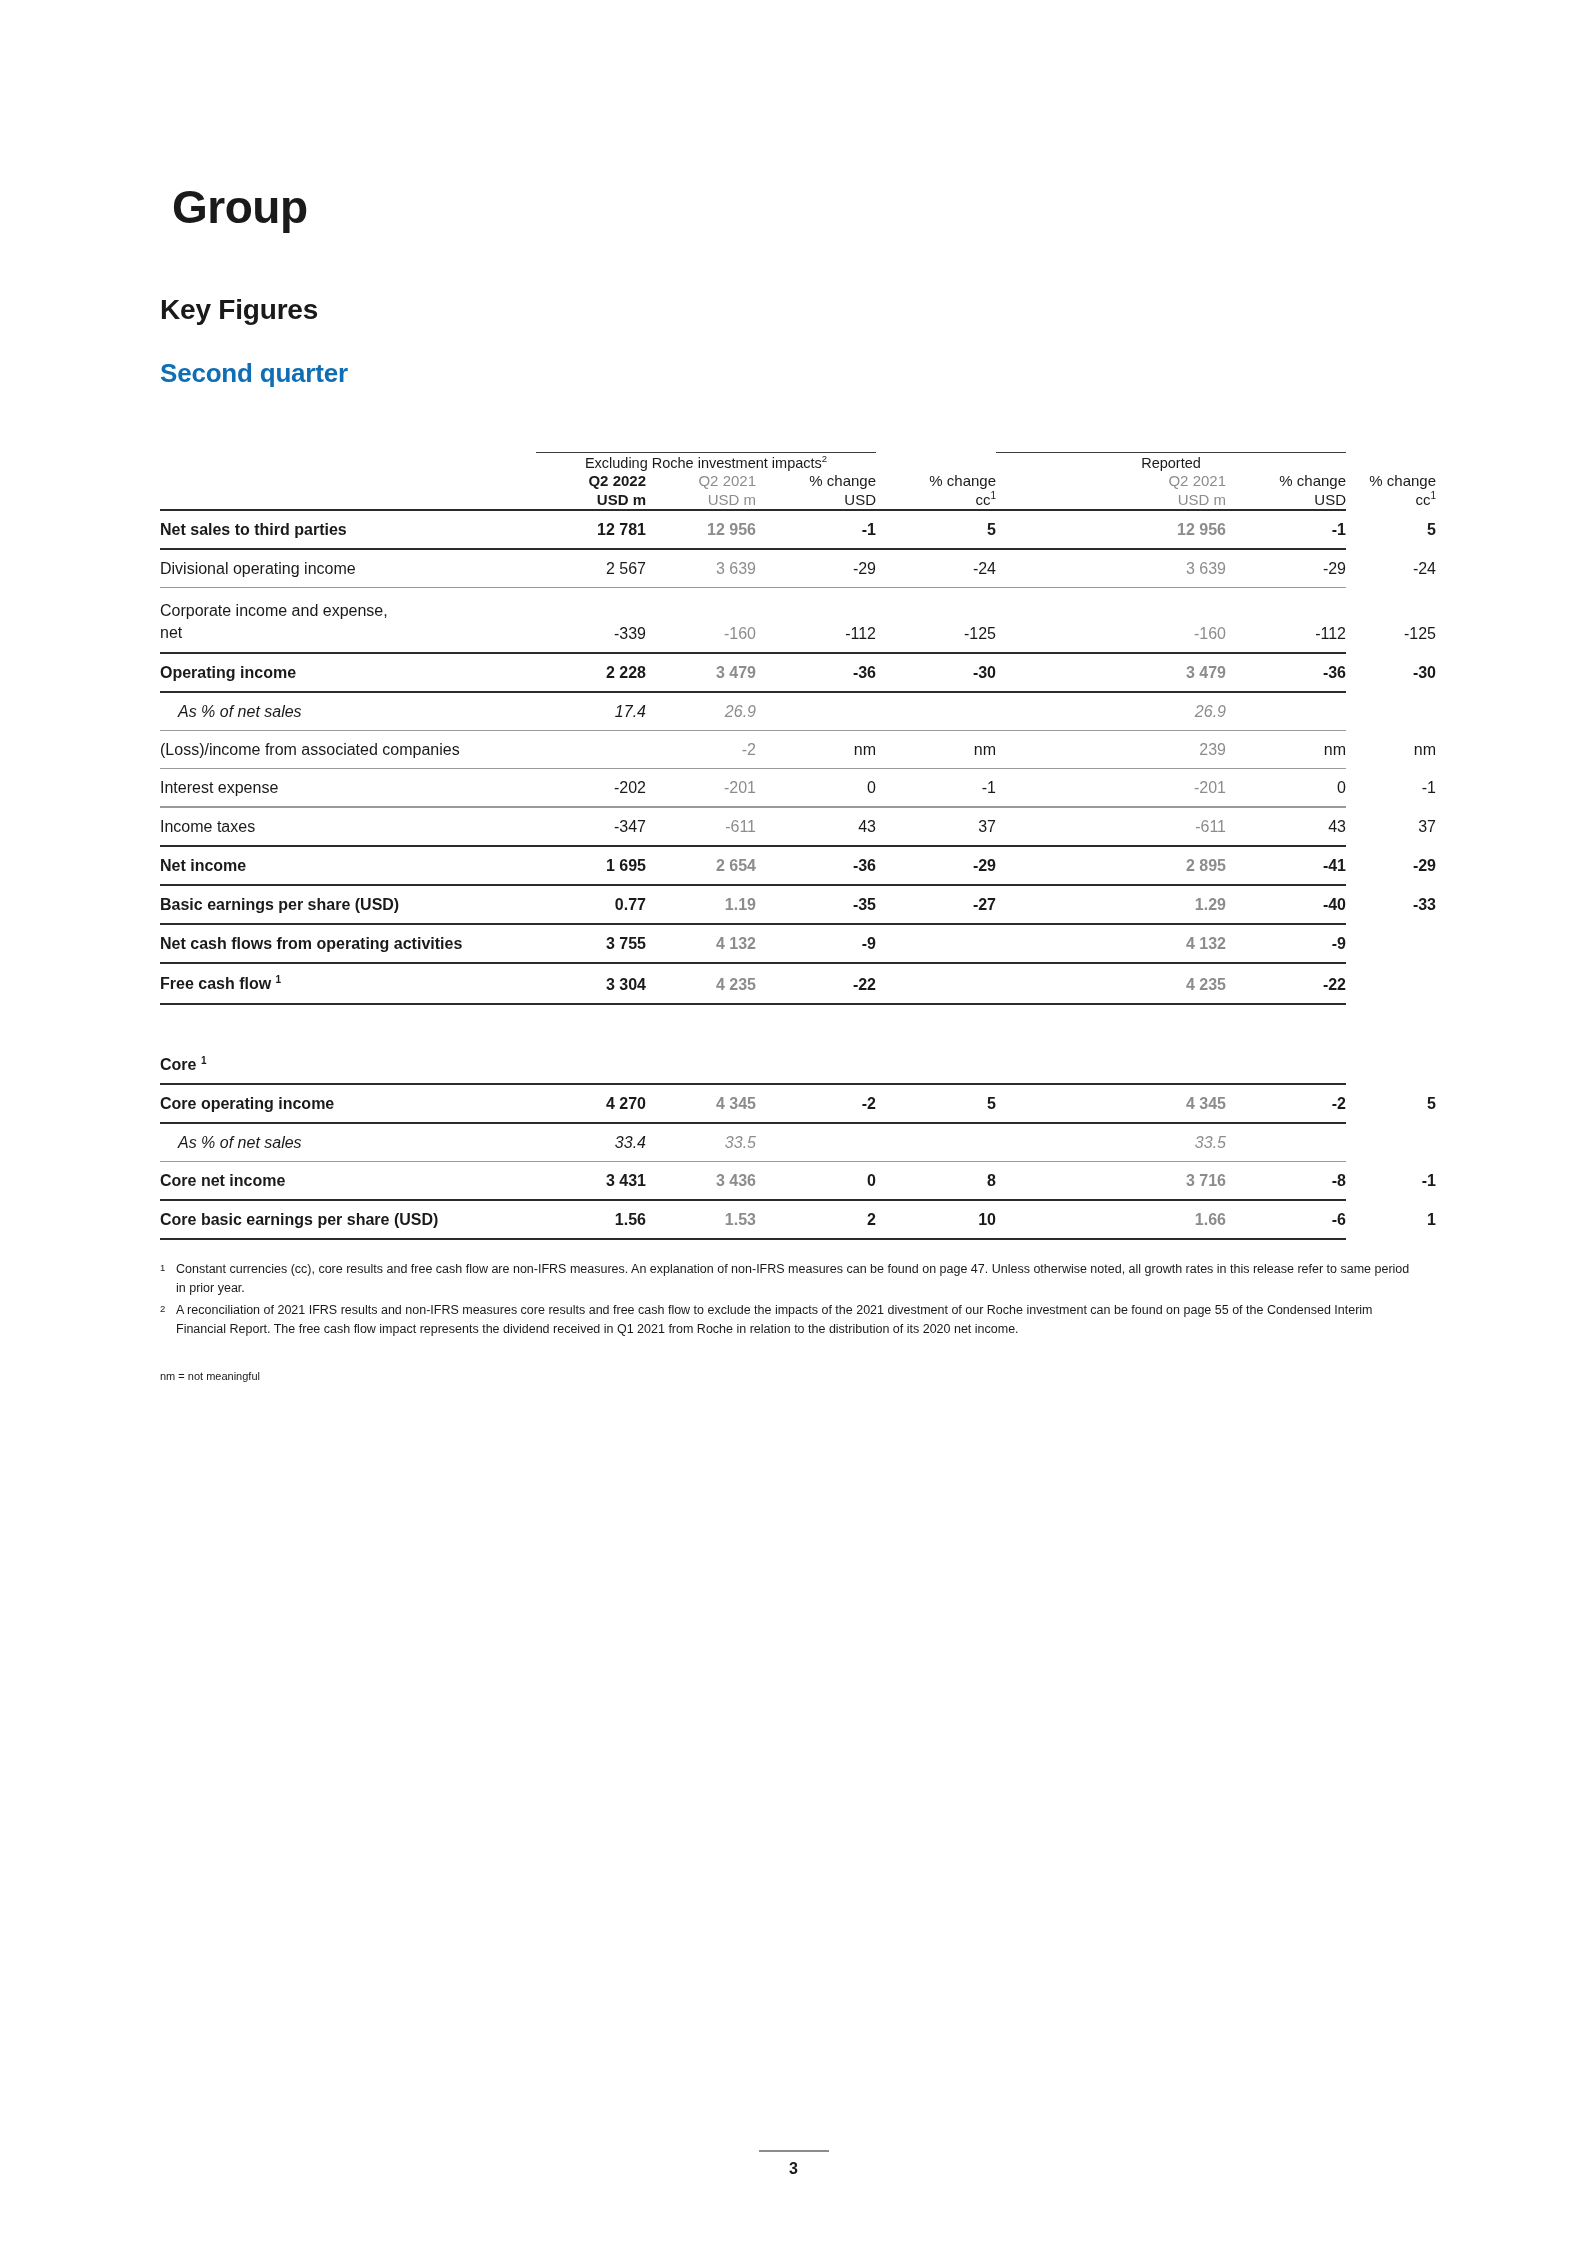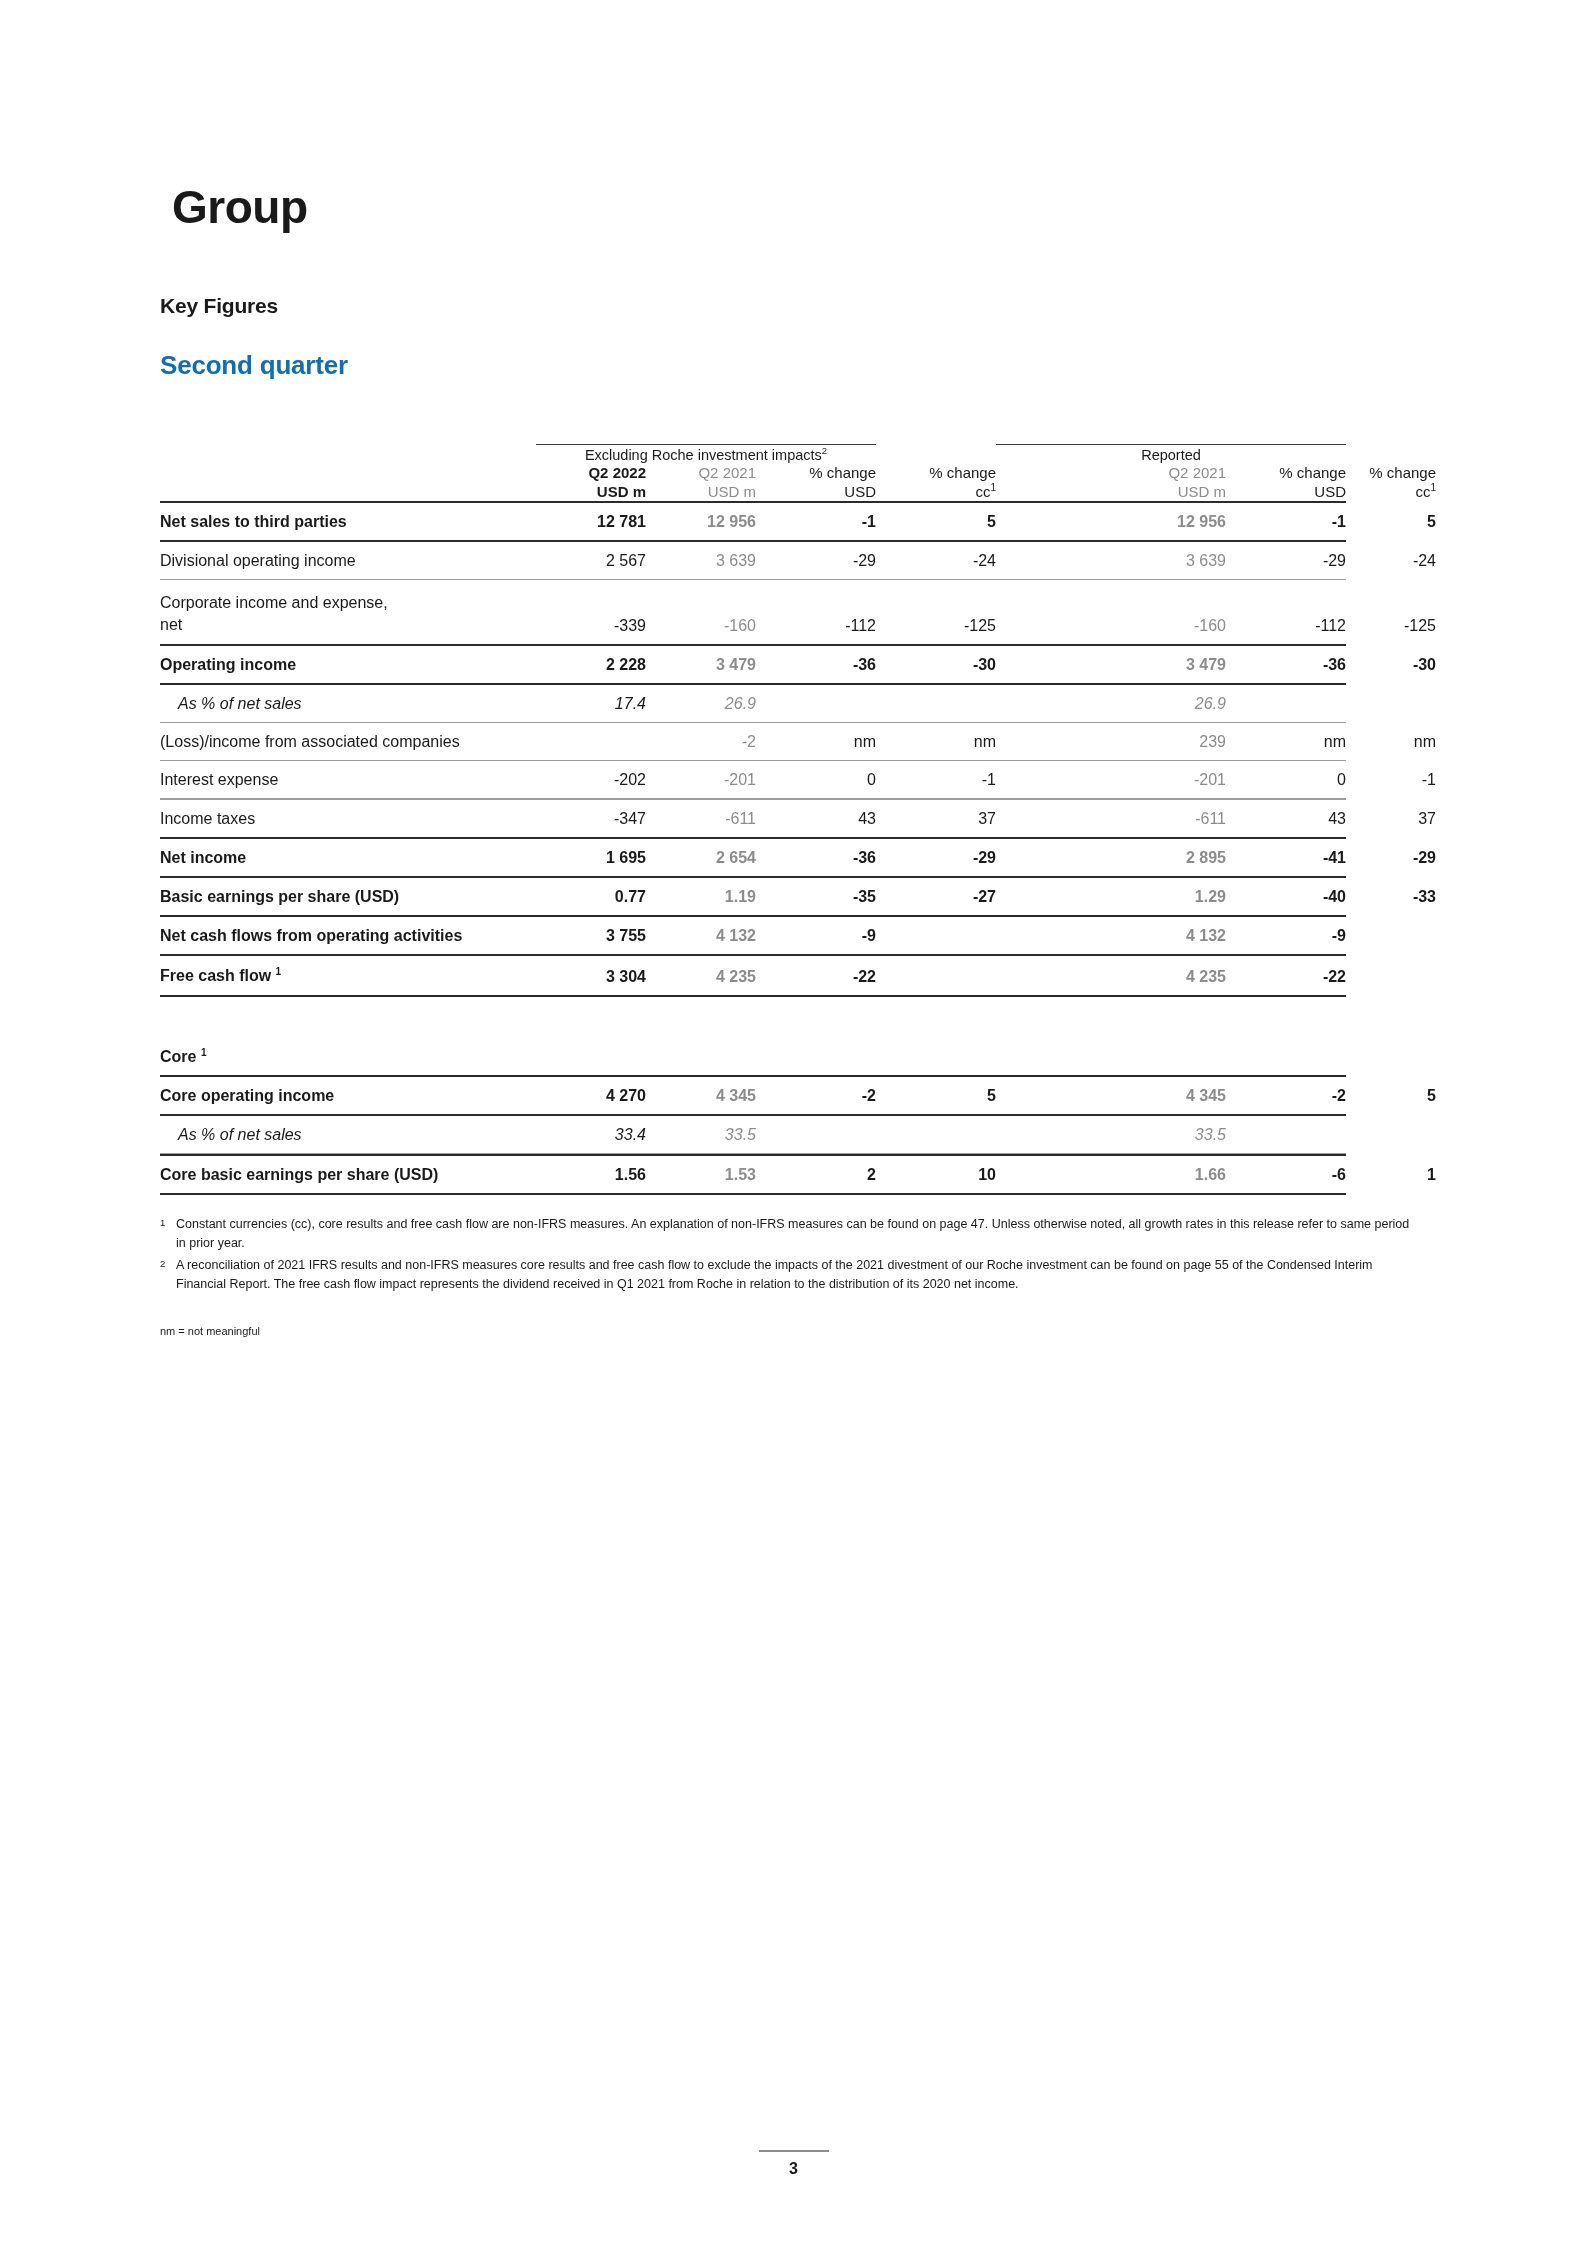--- a/index.html
+++ b/index.html
@@ -32,21 +32,21 @@
   h1.title {
     font-size: 46px;
     font-weight: bold;
     letter-spacing: -0.5px;
     margin: 12px;
     padding-top: 172px;
     line-height: 1;
     color: #1a1a1a;
   }
   .subtitle {
-    font-size: 21px;
+    font-size: 28px;
     font-weight: bold;
     margin: 0;
     padding-top: 52px;
     letter-spacing: -0.2px;
     color: #1a1a1a;
   }
   .section-heading {
     font-size: 26px;
     font-weight: bold;
     margin: 0;
@@ -461,20 +461,31 @@
             <td></td>
             <td class="num muted">33.5</td>
             <td class="num"></td>
             <td class="num"></td>
           </tr>
           <tr class="rule-thin">
             <td colspan="8">
               <div class="ln"></div>
             </td>
           </tr>
+          <tr class="row bold">
+            <td class="label">Core net income</td>
+            <td class="num">3 431</td>
+            <td class="num muted">3 436</td>
+            <td class="num">0</td>
+            <td class="num">8</td>
+            <td></td>
+            <td class="num muted">3 716</td>
+            <td class="num">-8</td>
+            <td class="num">-1</td>
+          </tr>
           <tr class="rule-thick">
             <td colspan="8">
               <div class="ln"></div>
             </td>
           </tr>
           <tr class="row bold">
             <td class="label">Core basic earnings per share (USD)</td>
             <td class="num">1.56</td>
             <td class="num muted">1.53</td>
             <td class="num">2</td>

